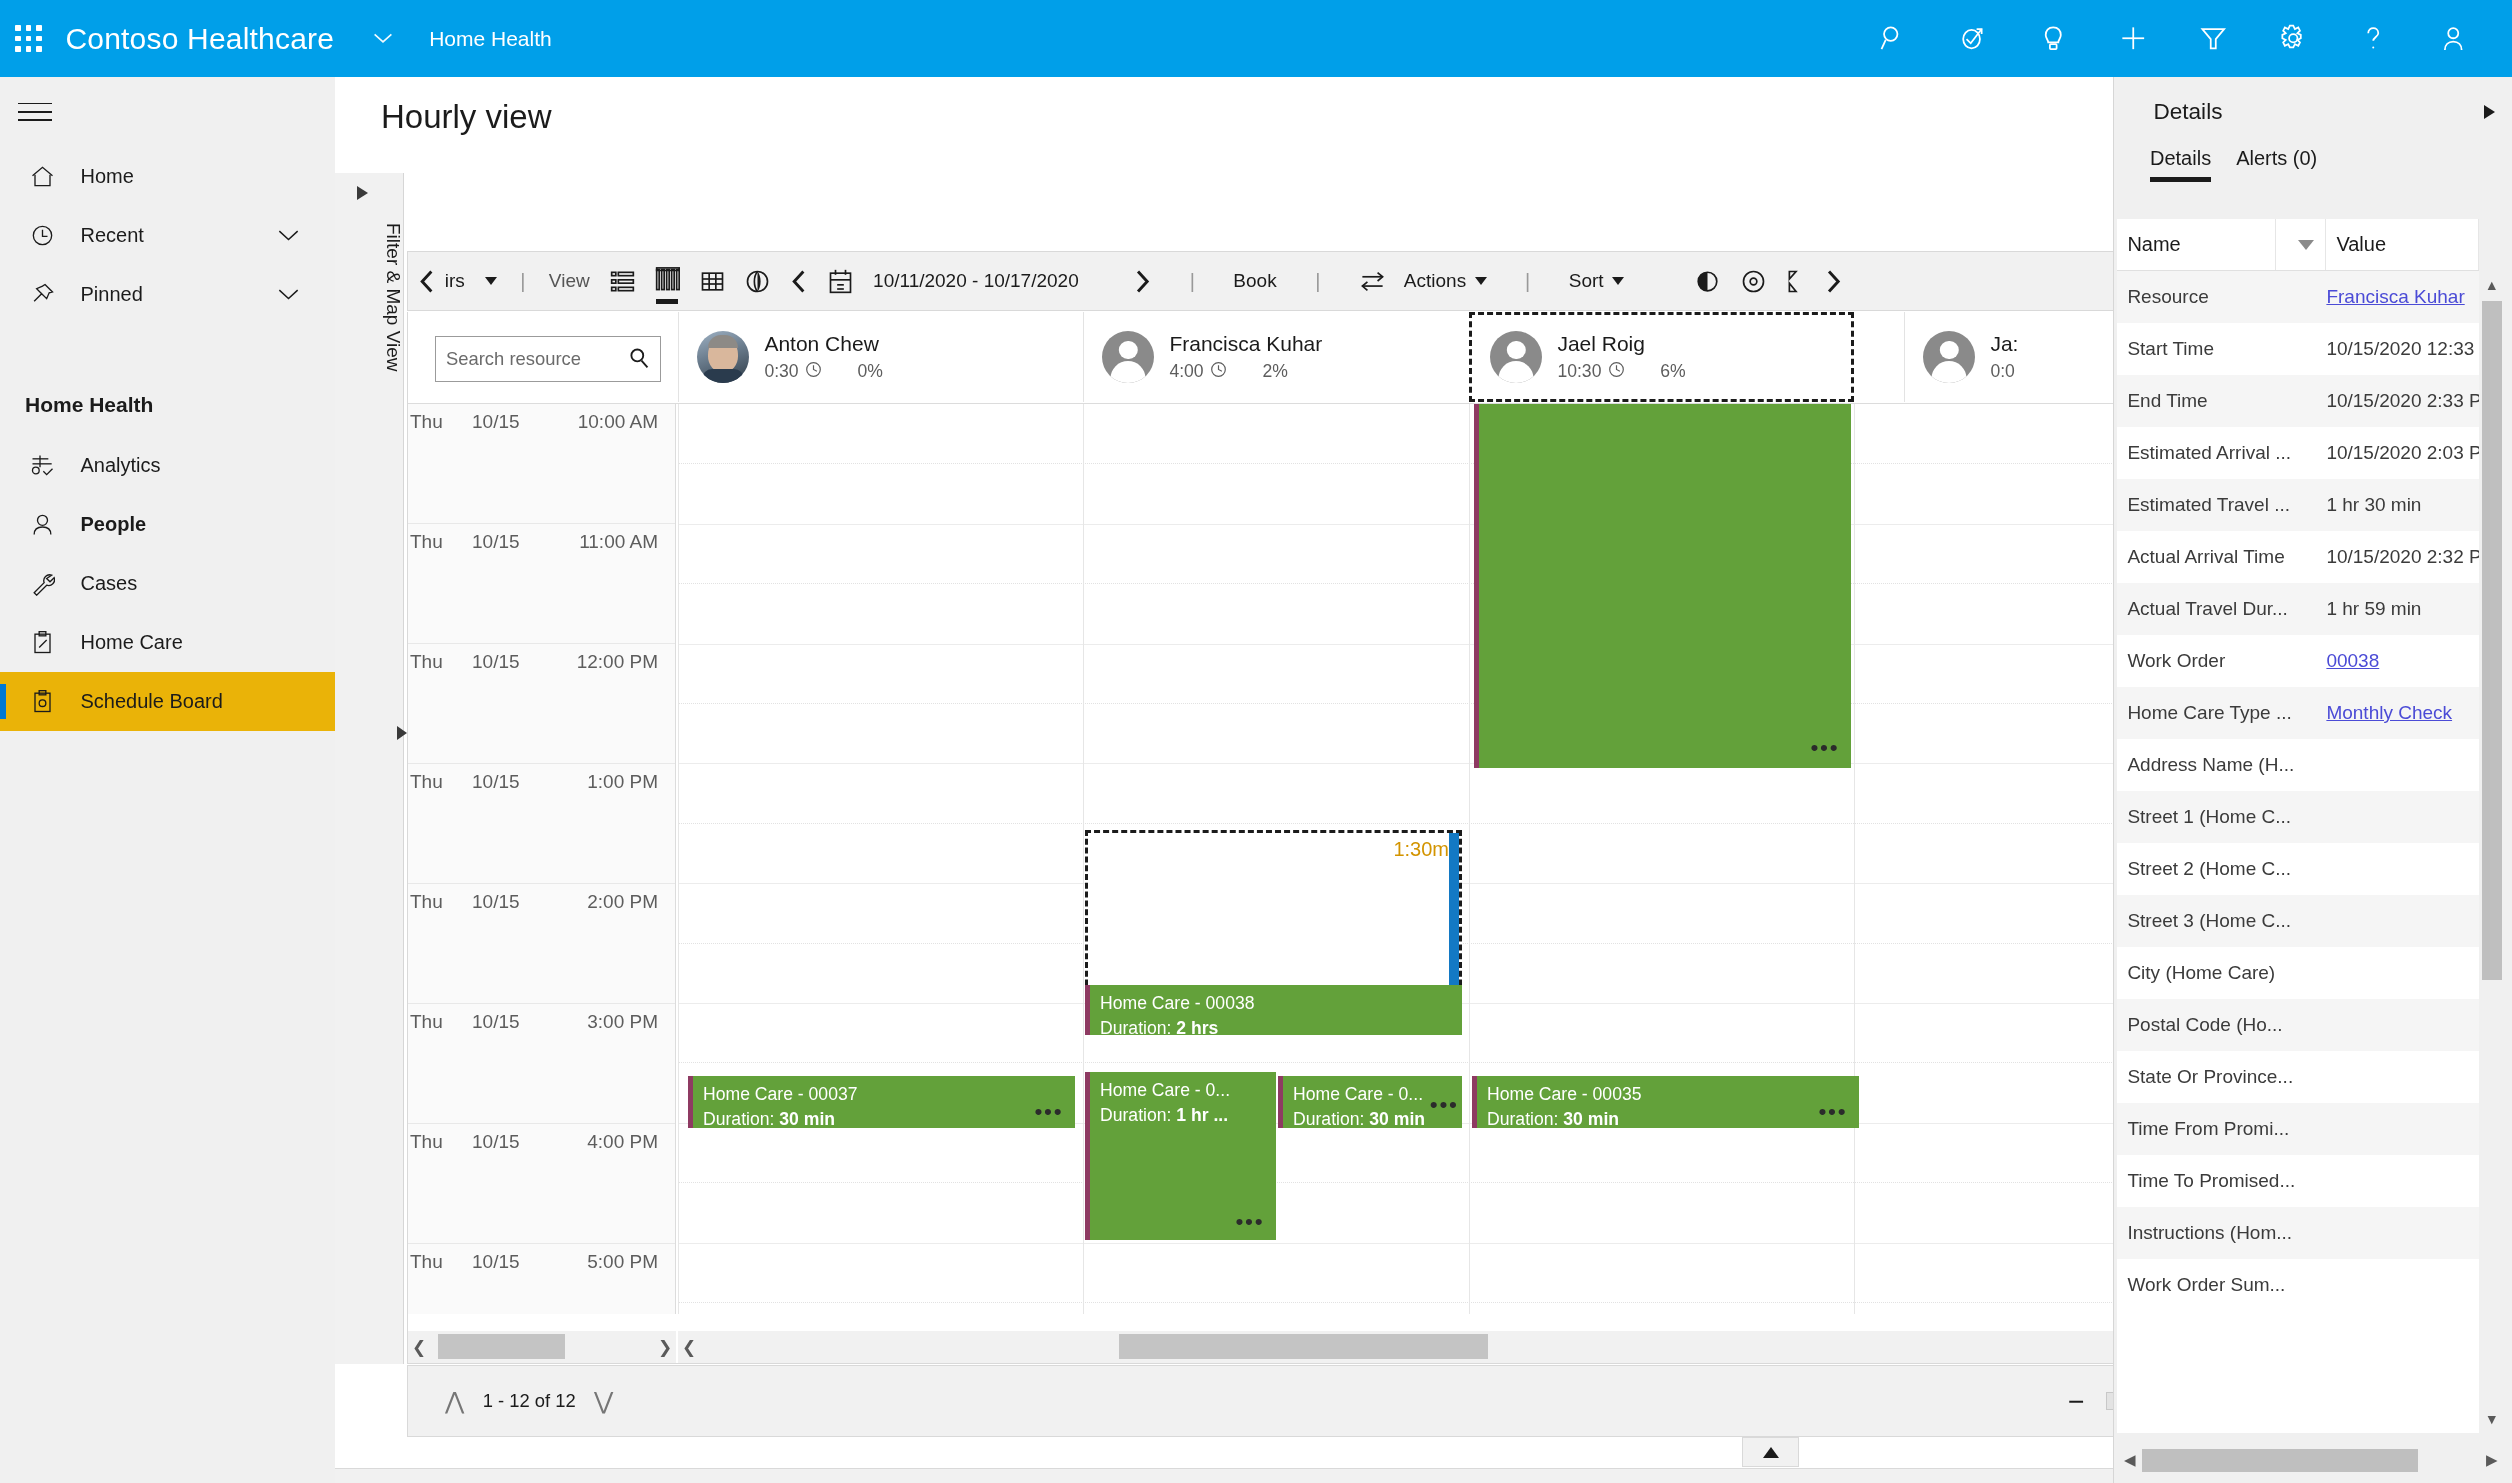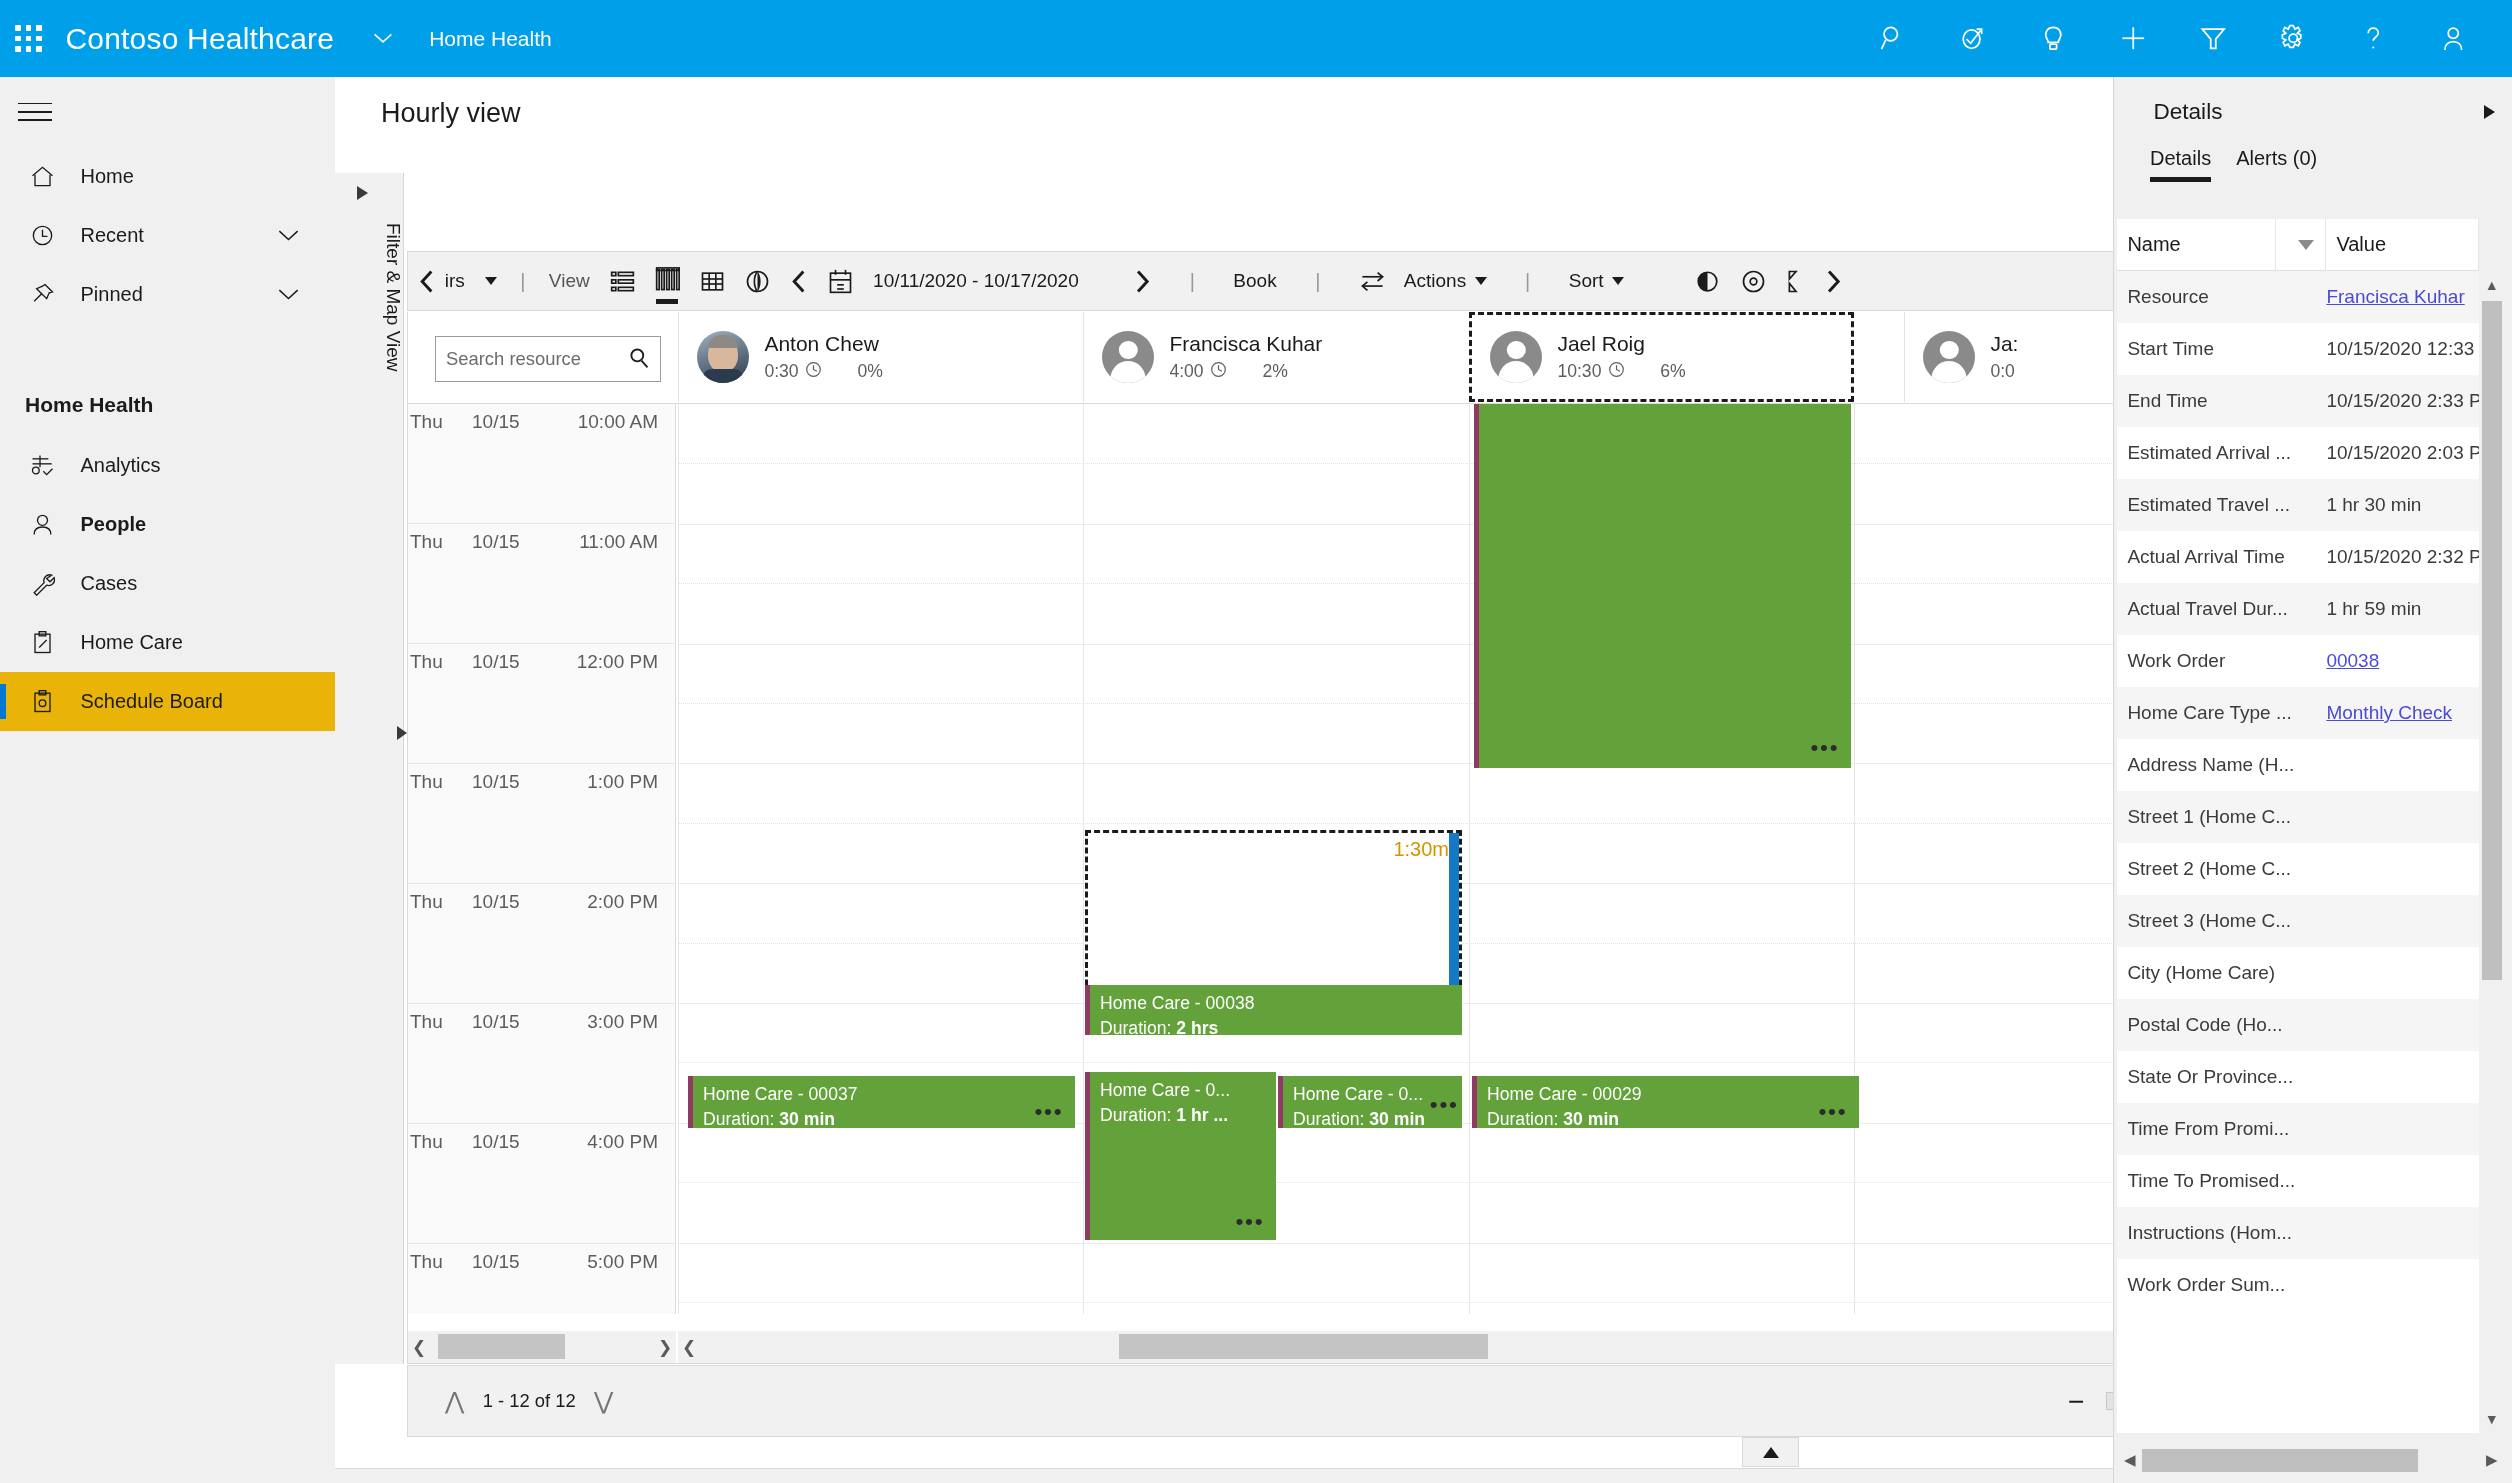--- a/index.html
+++ b/index.html
@@ -48,21 +48,21 @@
   .nav-item.active .sel-bar { position:absolute; left:0; top:11.7px; width:5.9px;
      height:35px; background:#0078d4; }
   .nav-item.active .nv-lb { font-weight:400; }
   .nav-item.semibold .nv-lb { font-weight:700; }
 
   
   #main { position:absolute; left:335px; top:77px; width:2177px; height:1406px;
      background:#fff; }
 
   #page-head { position:absolute; left:0; top:0; width:2177px; height:96px; }
-  #page-title { position:absolute; left:46px; top:21px; font-size:27px; color:#1b1b1b;}
+  #page-title { position:absolute; left:46px; top:21px; font-size:33px; color:#1b1b1b;}
   #view-tabs { position:absolute; right:84px; top:17px; display:flex;
      align-items:flex-start; }
   #view-tab-label { font-size:20px; color:#1b1b1b; padding:8.4px 18.4px 8.4px 18.4px;
      border-bottom:4.2px solid #1b1b1b; cursor:pointer; }
   .sqbtn { width:52px; height:52px; background:#d0d0d0; margin-left:8.4px;
      display:flex; align-items:center; justify-content:center; cursor:pointer; }
   .sqbtn svg { stroke:#1b1b1b; fill:#1b1b1b; }
 
   
   #filter-rail { position:absolute; left:0; top:96px; width:69px; height:1191px;
@@ -766,21 +766,21 @@
       <div class="booking" style="left:600px; top:672px; width:184px; height:52px;">
         <div class="bk-t1">Home Care - 0...</div>
         <div class="bk-t2">
           <span>Duration:</span>
           <b>30 min</b>
         </div>
         <span class="dots" style="top:25px; right:3.4px">•••</span>
       </div>
 
       <div class="booking" style="left:794px; top:672px; width:387px; height:52px;">
-        <div class="bk-t1">Home Care - 00029</div>
+        <div class="bk-t1">Home Care - 00035</div>
         <div class="bk-t2">
           <span>Duration:</span>
           <b>30 min</b>
         </div>
         <span class="dots" style="top:32px">•••</span>
       </div>
     </div>
 
     <div id="vscroll">
       <div class="vup">▲</div>

